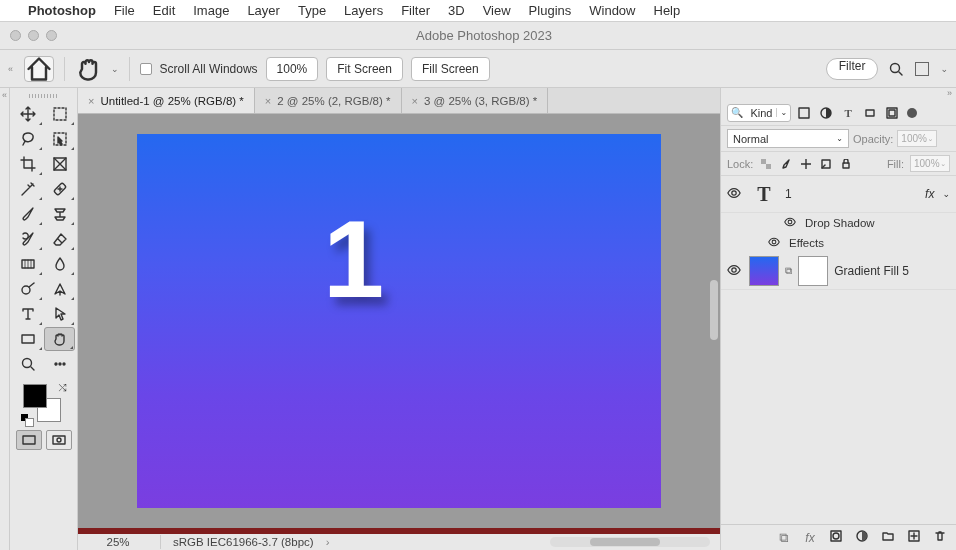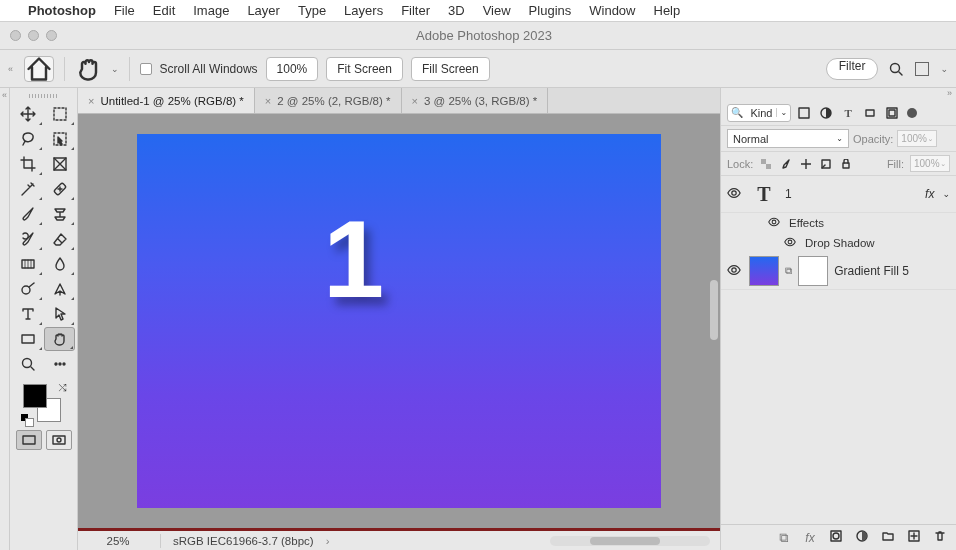--- a/index.html
+++ b/index.html
@@ -61,21 +61,21 @@
   
   .docarea { flex:1; display:flex; flex-direction:column; background:#e8e8e8;}
   .tabs { height:26px; display:flex; align-items:stretch; background:#dcdcdc; border-bottom:1px solid #bbb;}
   .tab { display:flex; align-items:center; gap:6px; padding:0 10px; border-right:1px solid #bbb; font-size:11.5px; color:#555;}
   .tab.active { background:#e8e8e8; color:#222; font-weight:500;}
   .tab .x { font-size:11px; color:#888;}
   .canvas-wrap { flex:1; background:#9b9b9b; display:flex; align-items:center; justify-content:center; overflow:hidden; position:relative;}
   .canvas { width:524px; height:374px; background: linear-gradient(180deg, #2568f0 0%, #4a5af0 35%, #6a46e8 70%, #7a3ee0 100%); position:relative; }
   .big-one { position:absolute; left:186px; top:70px; font-size:110px; font-weight:900; color:#fff; font-family: Arial Black, Arial, sans-serif; letter-spacing:-4px; text-shadow: 6px 8px 10px rgba(0,0,0,0.35); line-height:1;}
   .scroll-v { position:absolute; right:2px; top:40%; width:8px; height:60px; background:#c8c8c8; border-radius:4px;}
-  .statusbar { height:22px; background:#e8e8e8; border-top:3px solid #7f1d1d; display:flex; align-items:center; gap:12px; padding:0 10px; font-size:11.5px; color:#444;}
+  .statusbar { height:22px; background:#e8e8e8; border-top:6px solid #7f1d1d; display:flex; align-items:center; gap:12px; padding:0 10px; font-size:11.5px; color:#444;}
   .statusbar .zoom { width:60px; text-align:center;}
   .statusbar .sep { width:1px; height:14px; background:#ccc;}
   .statusbar .chev2 { color:#888;}
   .statusbar .hscroll { margin-left:auto; width:160px; height:10px; background:#ddd; border-radius:5px; position:relative;}
   .statusbar .hscroll .thumb{ position:absolute; left:40px; width:70px; top:1px; bottom:1px; background:#bbb; border-radius:4px;}
 
   
   .rightarea { width:236px; background:#e8e8e8; border-left:1px solid #ccc; display:flex; flex-direction:column;}
   .rightarea .expand-top { height:12px; font-size:9px; color:#888; text-align:right; padding-right:4px;}
   .panel-tabs { height:24px; display:flex; align-items:center; background:#ddd; border-bottom:1px solid #bbb;}
@@ -475,33 +475,33 @@
       <div class="layer">
         <div class="eye"><svg viewBox="0 0 16 16">
               <path d="M1 8 C3 4 6 3 8 3 C10 3 13 4 15 8 C13 12 10 13 8 13 C6 13 3 12 1 8 Z"></path>
               <circle cx="8" cy="8" r="2.5"></circle>
             </svg></div>
         <div class="thumb-t">T</div>
         <span class="layer-name">1</span>
         <span class="fx-label">fx</span>
         <span class="fx-chev">⌄</span>
       </div>
+      <div class="sublayer" style="padding-left:60px;">
+        <span class="eye2"><svg viewBox="0 0 16 16" width="12" height="12">
+              <path d="M1 8 C3 4 6 3 8 3 C10 3 13 4 15 8 C13 12 10 13 8 13 C6 13 3 12 1 8 Z"></path>
+              <circle cx="8" cy="8" r="2.5"></circle>
+            </svg></span>
+        <span>Drop Shadow</span>
+      </div>
       <div class="sublayer">
         <span class="eye2"><svg viewBox="0 0 16 16" width="12" height="12">
               <path d="M1 8 C3 4 6 3 8 3 C10 3 13 4 15 8 C13 12 10 13 8 13 C6 13 3 12 1 8 Z"></path>
               <circle cx="8" cy="8" r="2.5"></circle>
             </svg></span>
         <span>Effects</span>
-      </div>
-      <div class="sublayer" style="padding-left:60px;">
-        <span class="eye2"><svg viewBox="0 0 16 16" width="12" height="12">
-              <path d="M1 8 C3 4 6 3 8 3 C10 3 13 4 15 8 C13 12 10 13 8 13 C6 13 3 12 1 8 Z"></path>
-              <circle cx="8" cy="8" r="2.5"></circle>
-            </svg></span>
-        <span>Drop Shadow</span>
       </div>
 
       <div class="layer">
         <div class="eye"><svg viewBox="0 0 16 16">
               <path d="M1 8 C3 4 6 3 8 3 C10 3 13 4 15 8 C13 12 10 13 8 13 C6 13 3 12 1 8 Z"></path>
               <circle cx="8" cy="8" r="2.5"></circle>
             </svg></div>
         <div class="thumb-img"></div>
         <span class="link-ico">⧉</span>
         <div class="thumb-mask"></div>

